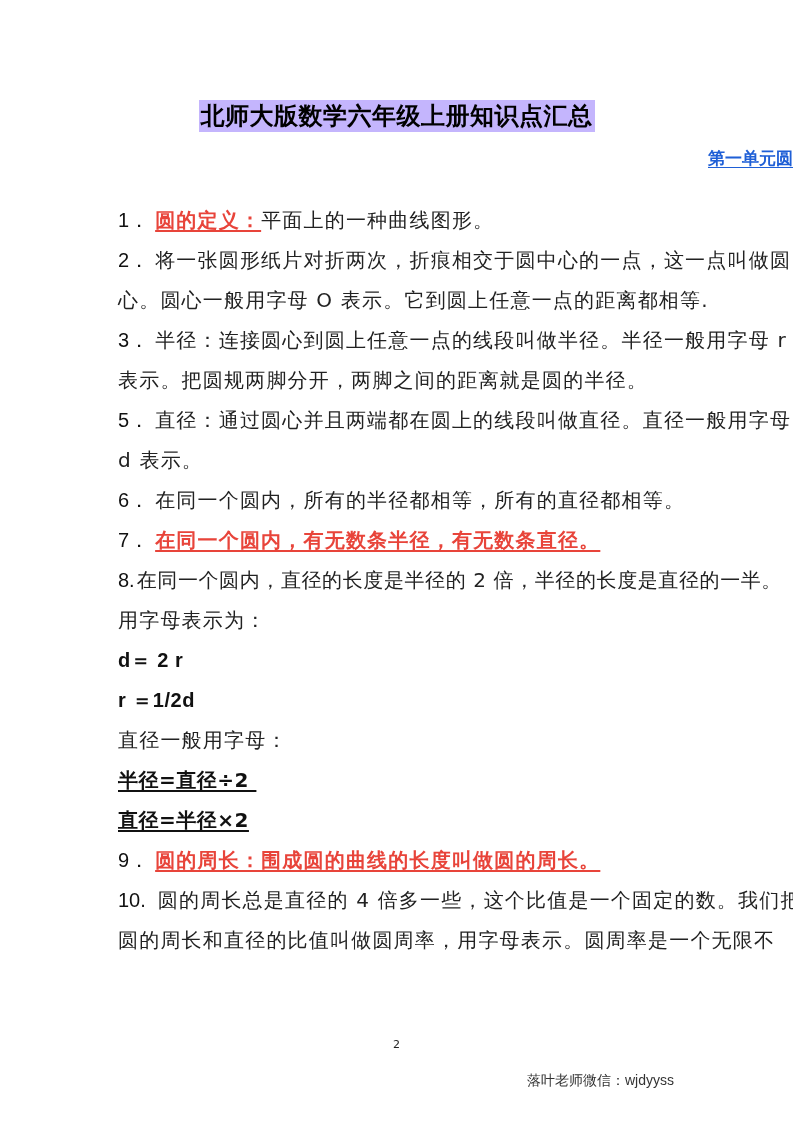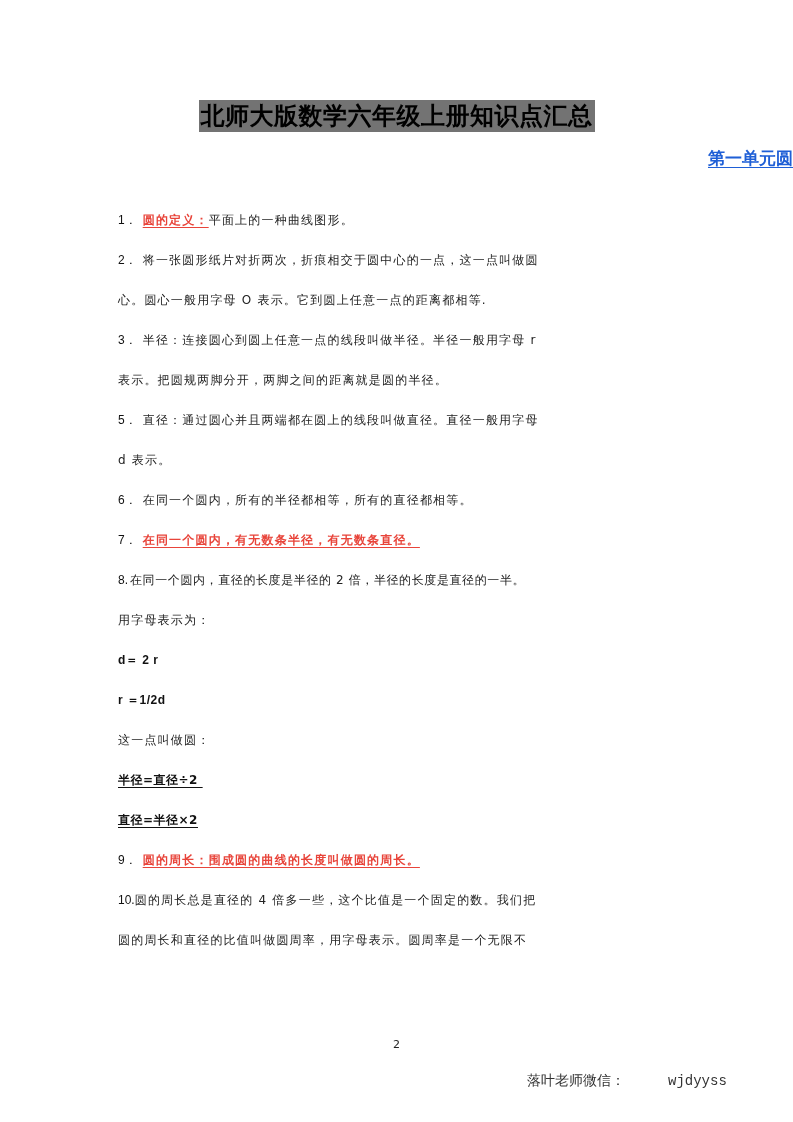--- a/index.html
+++ b/index.html
@@ -23,21 +23,21 @@
     }
     .title-wrap {
       position: absolute;
       top: 100px;
       left: 0;
       width: 793px;
       text-align: center;
     }
     .title {
       display: inline-block;
-      background: #737373;
+      background: #c4b5fd;
       font-family: "DejaVu Sans", "Liberation Sans", sans-serif;
       font-weight: bold;
       font-size: 24px;
       line-height: 32px;
       padding: 0 2px;
       color: #000000;
       letter-spacing: 0.5px;
     }
     .subtitle-wrap {
       position: absolute;
@@ -57,21 +57,21 @@
     }
     .body {
       position: absolute;
       left: 118px;
       top: 204px;
       width: 560px;
     }
     .line {
       height: 40px;
       line-height: 32px;
-      font-size: 12px;
+      font-size: 20px;
       white-space: nowrap;
       color: #222222;
       letter-spacing: 1.2px;
     }
     .num {
       font-family: "Liberation Sans", "DejaVu Sans", sans-serif;
       color: #111111;
       letter-spacing: 0;
       margin-right: 6px;
     }
@@ -109,22 +109,21 @@
     .footer-contact {
       position: absolute;
       top: 1072px;
       left: 527px;
       font-family: "DejaVu Serif", serif;
       font-size: 14px;
       color: #333333;
       white-space: nowrap;
     }
     .footer-contact .mono {
-      font-family: Liberation Mono, monospace;
-      margin-left: 43px;
+      font-family: Liberation Sans, sans-serif;
     }
   </style>
 </head>
 <body>
 
 <div class="page">
 
   <div class="title-wrap">
     <span class="title">北师大版数学六年级上册知识点汇总</span>
   </div>
@@ -176,35 +175,35 @@
       <span>用字母表示为：</span>
     </div>
 
     <div class="line">
       <span class="formula" style="white-space:pre">d＝ 2 r      </span>
     </div>
     <div class="line">
       <span class="formula" style="white-space:pre">r ＝1/2d   </span>
     </div>
     <div class="line">
-      <span>这一点叫做圆：</span>
+      <span>直径一般用字母：</span>
     </div>
     <div class="line">
       <span class="formula-cn" style="white-space:pre">半径=直径÷2 </span>
     </div>
     <div class="line">
       <span class="formula-cn">直径=半径×2</span>
     </div>
 
     <div class="line">
       <span class="num">9．</span><span class="red-u">圆的周长：围成圆的曲线的长度叫做圆的周长。</span>
     </div>
 
     <div class="line">
-      <span class="num" style="margin-right:0">10.</span><span>圆的周长总是直径的 4 倍多一些，这个比值是一个固定的数。我们把</span>
+      <span class="num" style="margin-right:12px">10.</span><span>圆的周长总是直径的 4 倍多一些，这个比值是一个固定的数。我们把</span>
     </div>
     <div class="line">
       <span>圆的周长和直径的比值叫做圆周率，用字母表示。圆周率是一个无限不</span>
     </div>
 
   </div>
 
   <div class="page-number">2</div>
 
   <div class="footer-contact">

